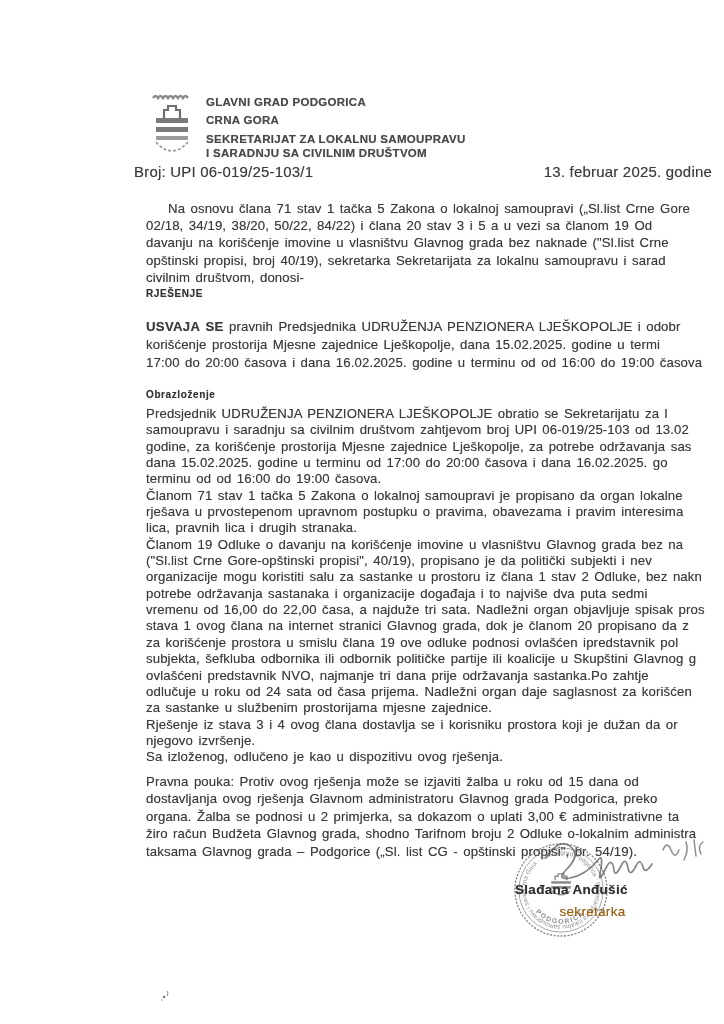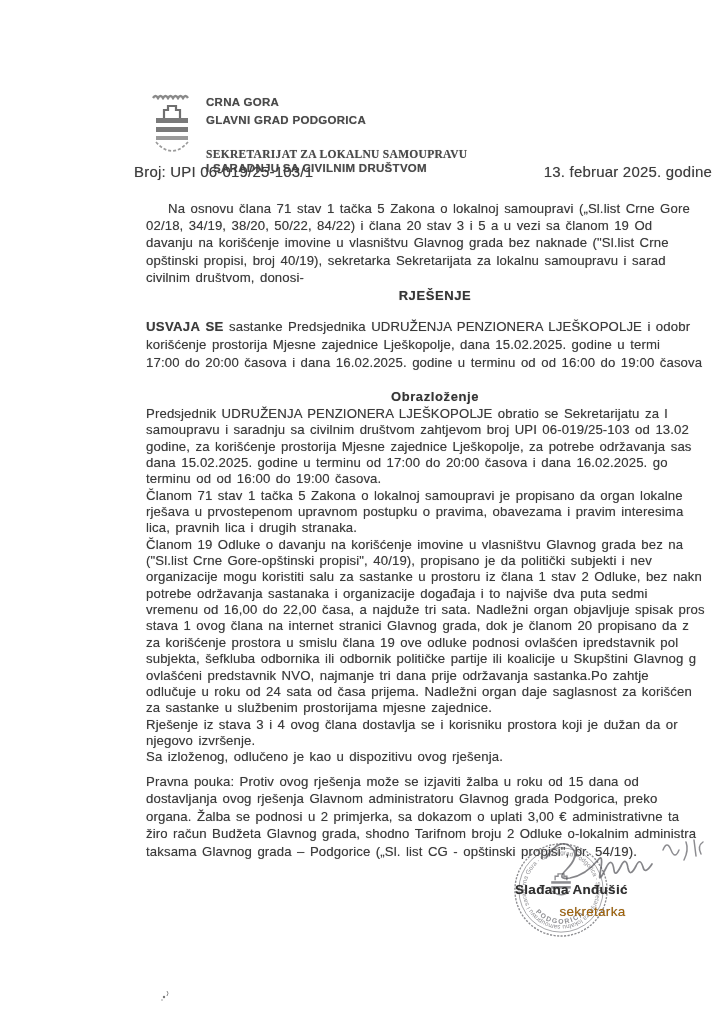--- a/index.html
+++ b/index.html
@@ -7,37 +7,37 @@
     position:relative;width:724px;height:1024px;background:#ffffff;
     font-family:"Liberation Sans",sans-serif;overflow:hidden;
     color:#383838;
   }
   .scan-text{ text-shadow:0 0 .7px rgba(70,70,70,.55); }
 
   
   .coa{position:absolute;left:150px;top:90px;width:44px;height:68px;}
   .org-block{position:absolute;left:206px;top:93px;font-size:11.5px;font-weight:700;
     letter-spacing:.3px;color:#4a4a4a;line-height:18px;}
-  .org-block .org-line:nth-child(3){margin-top:18px;line-height:14px;font-family:Liberation Serif, serif;}
+  .org-block .org-line:nth-child(3){margin-top:3px;line-height:14px;}
   .org-block .org-line:nth-child(4){line-height:14px;}
   .contact-block{position:absolute;left:458px;top:93px;font-size:10.5px;color:#8f8f8f;
     line-height:16.4px;letter-spacing:.2px;}
   .ref-row{position:absolute;left:134px;top:163px;width:578px;display:flex;
     justify-content:space-between;font-size:15px;color:#3d3d3d;text-align:center;}
   .ref-no{letter-spacing:.2px;}
   .ref-date{letter-spacing:.2px;}
 
   
   .para{position:absolute;left:146px;width:600px;font-size:13.2px;color:#3b3b3b;
     word-spacing:1.6px;letter-spacing:.12px;}
   .para .line{white-space:nowrap;}
   .intro{top:200px;line-height:17.2px;}
   .intro .line:first-child{text-indent:22px;}
-  .heading{position:absolute;left:146px;width:578px;text-align:center;font-weight:700;
-    font-size:13px;letter-spacing:.6px;color:#353535;}
+  .heading{position:absolute;left:146px;width:578px;font-weight:700;
+    font-size:10px;letter-spacing:.6px;color:#353535;}
   .title-heading{top:288px;}
   .disposition{top:318px;line-height:18.2px;}
   .disposition b{letter-spacing:.3px;}
   .obrazlozenje-heading{top:378px;margin-top:11px;}
   .body-par{top:406px;line-height:16.35px;}
   .legal-par{top:773px;line-height:17.4px;}
 
   
   .stamp{position:absolute;left:512px;top:841px;width:98px;height:98px;opacity:.78;}
   .autograph{position:absolute;left:528px;top:828px;width:185px;height:66px;opacity:.8;}
@@ -55,22 +55,22 @@
   <svg class="coa" viewBox="0 0 44 68" fill="none" stroke="#8a8a8a" stroke-width="1.6">
     <path d="M3 8 q2.5 -4 5 0 q2.5 -4 5 0 q2.5 -4 5 0 q2.5 -4 5 0 q2.5 -4 5 0 q2.5 -4 5 0 q2.5 -4 5 0" stroke-width="2.4"></path>
     <path d="M14 28 v-8 h4 v-4 h8 v4 h4 v8" stroke="#6f6f6f" stroke-width="2.2"></path>
     <rect x="6" y="28" width="32" height="5" fill="#7a7a7a" stroke="none"></rect>
     <rect x="6" y="37" width="32" height="5" fill="#7a7a7a" stroke="none"></rect>
     <rect x="6" y="46" width="32" height="4" fill="#9a9a9a" stroke="none"></rect>
     <path d="M6 52 q16 18 32 0" stroke="#9a9a9a" stroke-width="1.8" stroke-dasharray="3 2"></path>
   </svg>
 
   <div class="org-block scan-text">
+      <div class="org-line">GLAVNI GRAD PODGORICA</div>
       <div class="org-line">CRNA GORA</div>
-      <div class="org-line">GLAVNI GRAD PODGORICA</div>
       <div class="org-line">SEKRETARIJAT ZA LOKALNU SAMOUPRAVU</div>
       <div class="org-line">I SARADNJU SA CIVILNIM DRUŠTVOM</div>
     </div>
 
 
   <div class="ref-row scan-text">
     <span class="ref-no">Broj: UPI 06-019/25-103/1</span>
     <span class="ref-date">13. februar 2025. godine</span>
   </div>
 
@@ -78,21 +78,21 @@
       <div class="line">Na osnovu člana 71 stav 1 tačka 5 Zakona o lokalnoj samoupravi („Sl.list Crne Gore</div>
       <div class="line">02/18, 34/19, 38/20, 50/22, 84/22) i člana   20 stav 3 i 5 a u vezi sa članom 19   Od</div>
       <div class="line">davanju na korišćenje imovine u vlasništvu Glavnog grada bez naknade ("Sl.list Crne</div>
       <div class="line">opštinski propisi, broj 40/19), sekretarka Sekretarijata za lokalnu samoupravu i sarad</div>
       <div class="line">civilnim društvom, donosi-</div>
     </div>
 
   <div class="heading title-heading scan-text">RJEŠENJE</div>
 
   <div class="para disposition scan-text">
-    <div class="line"><b>USVAJA SE</b><span> sastanke  Predsjednika UDRUŽENJA PENZIONERA LJEŠKOPOLJE  i odobr</span></div>
+    <div class="line"><b>USVAJA SE</b><span> pravnih  Predsjednika UDRUŽENJA PENZIONERA LJEŠKOPOLJE  i odobr</span></div>
     <div>
         <div class="line">korišćenje prostorija Mjesne zajednice Lješkopolje, dana   15.02.2025. godine u termi</div>
         <div class="line">17:00 do 20:00 časova i  dana 16.02.2025. godine u terminu od od 16:00 do 19:00 časova</div>
       </div>
   </div>
 
   <div class="heading obrazlozenje-heading scan-text">Obrazloženje</div>
 
   <div class="para body-par scan-text">
       <div class="line">Predsjednik UDRUŽENJA PENZIONERA LJEŠKOPOLJE obratio se Sekretarijatu za l</div>

